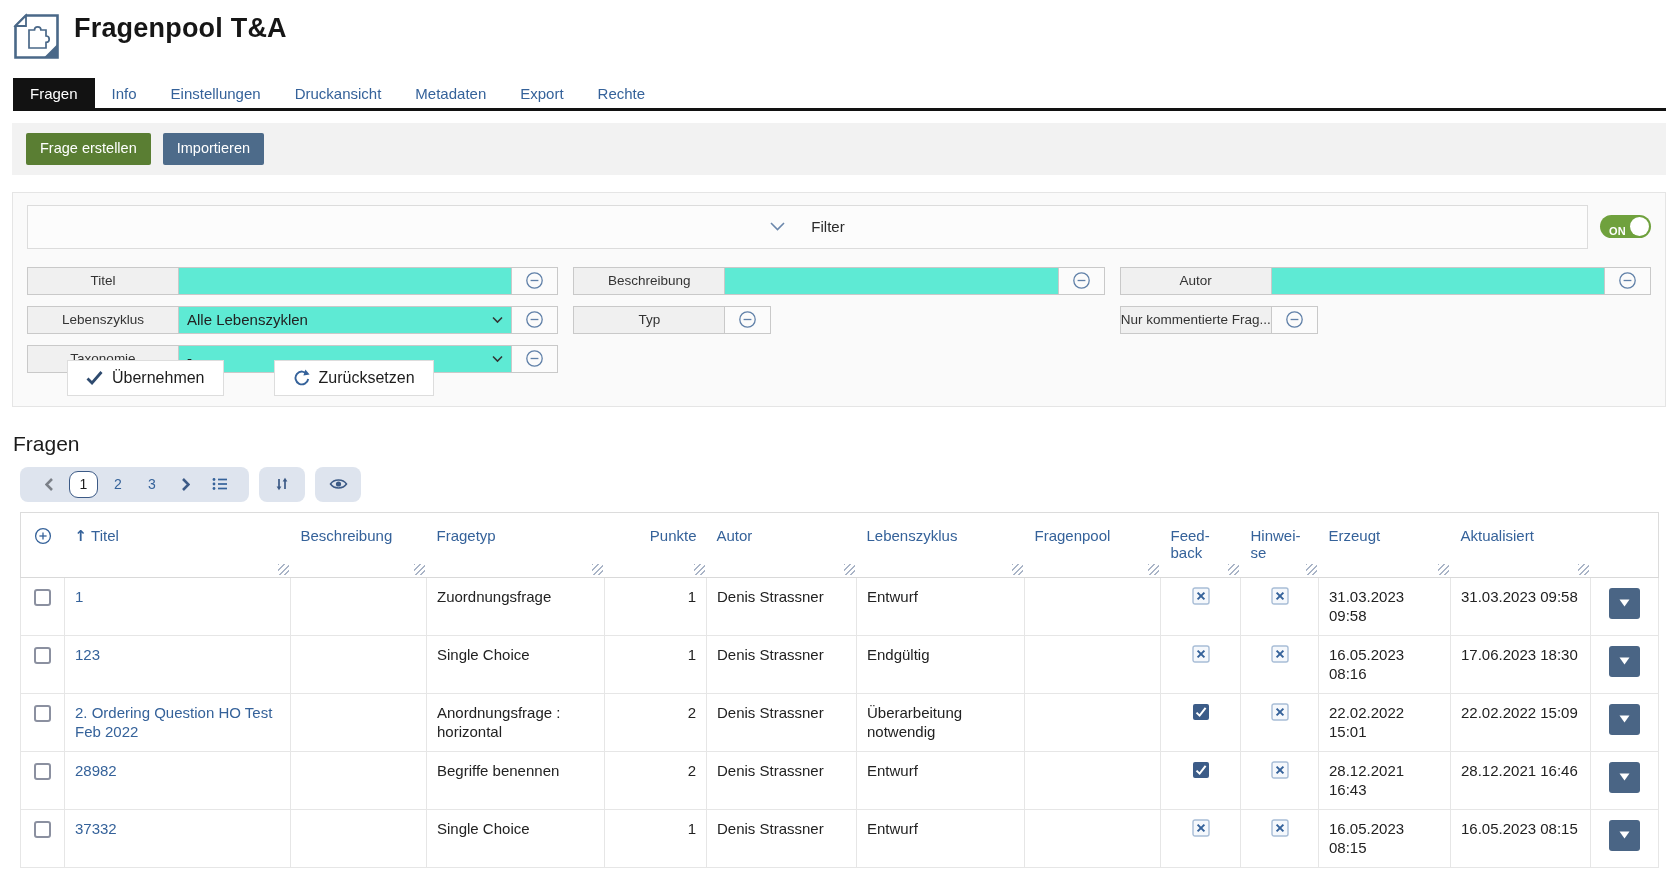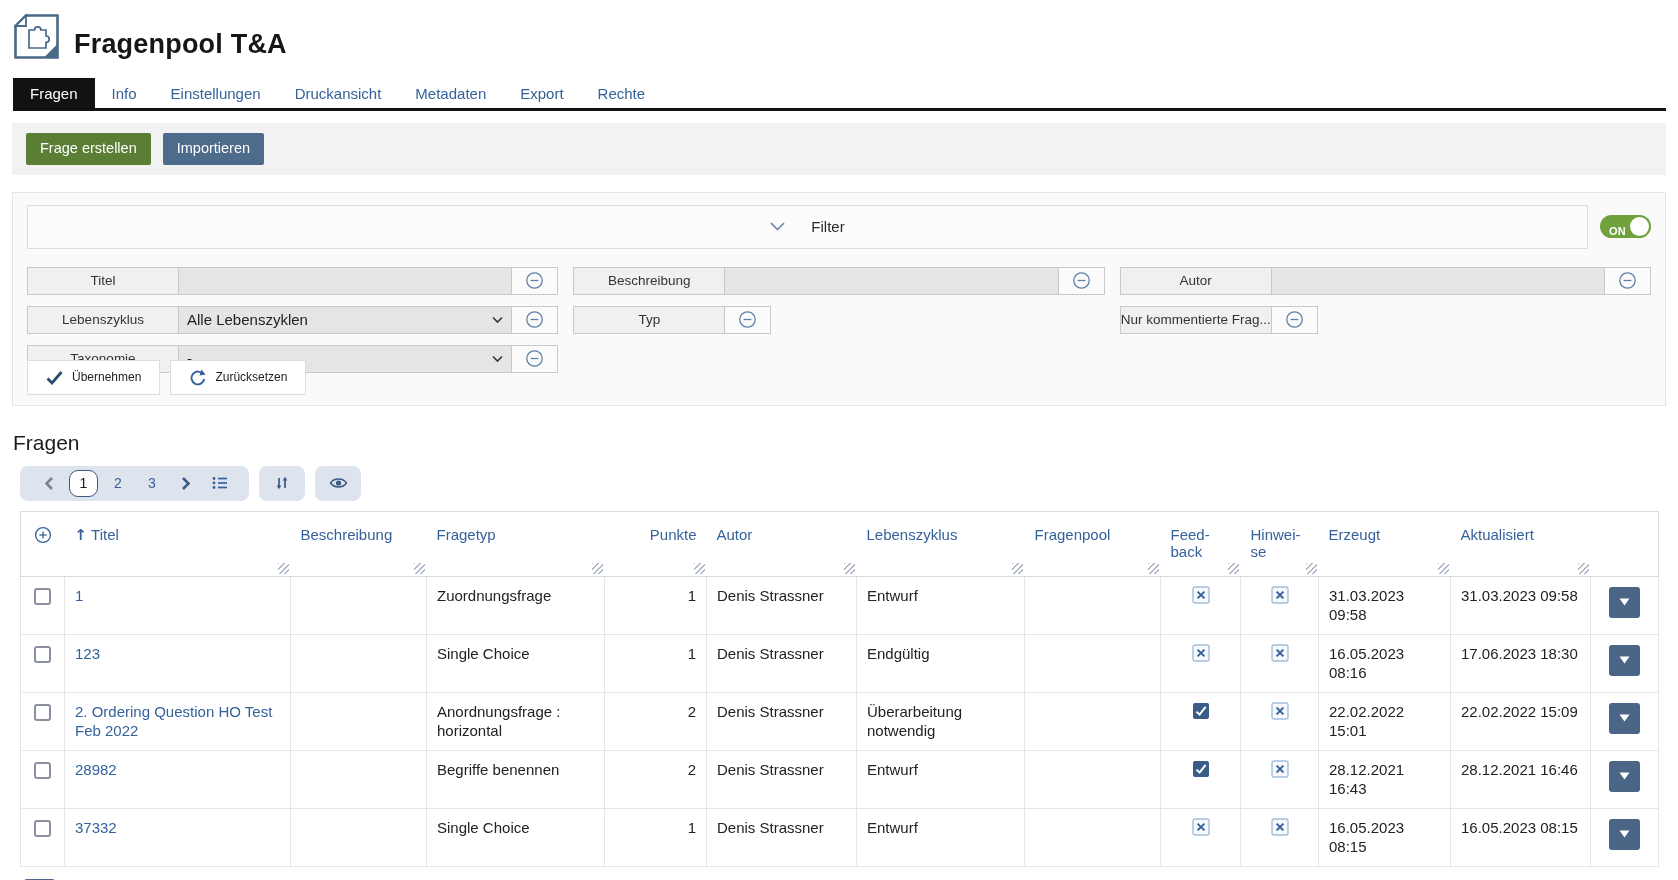--- a/index.html
+++ b/index.html
@@ -4,21 +4,21 @@
 <style>
   * { margin:0; padding:0; box-sizing:border-box; }
   html,body { background:#fff; }
   body {
     width:1678px; height:880px; overflow:hidden;
     font-family:"Liberation Sans","DejaVu Sans",sans-serif;
     color:#1d1d1d; font-size:15px;
   }
 
   
-  .app-header { display:flex; align-items:flex-end; gap:14px; padding:13px 0 10px 13px; }
+  .app-header { display:flex; align-items:flex-start; gap:14px; padding:13px 0 10px 13px; }
   .logo { width:47px; height:47px; flex:0 0 auto; }
   .app-title { font-size:27px; font-weight:bold; color:#161616; letter-spacing:.2px; }
 
   
   .tabbar { display:flex; margin:8px 12px 0 13px; border-bottom:3px solid var(--tab-active-bg,#121212); }
   .tab { padding:7px 17px 6px; font-size:15px; color:var(--link-blue,#35629a); cursor:pointer; }
   .tab.active { background:var(--tab-active-bg,#121212); color:#fff; }
 
   
   .toolbar { margin:12px 12px 0; background:#f2f2f2; padding:10px 14px; display:flex; gap:12px; }
@@ -36,31 +36,31 @@
   .toggle { width:51px; height:23px; border-radius:12px; background:var(--toggle-green,#6fa13d);
             display:inline-flex; align-items:center; cursor:pointer; position:relative; flex:0 0 auto; }
   .toggle-label { color:#fff; font-size:11px; font-weight:bold; margin-left:9px; letter-spacing:.3px;margin-top:8px; }
   .toggle-knob { position:absolute; right:2px; top:2px; width:19px; height:19px; border-radius:50%; background:#fff; }
 
   .filter-grid { display:grid; grid-template-columns:repeat(3,1fr); gap:11px 15px; padding:10px 14px 0; }
   .filter-field { display:flex; height:28px; }
   .ff-label { width:152px; flex:0 0 auto; background:#f0f0f0; border:1px solid #c9c9c9;
               display:flex; align-items:center; justify-content:center; font-size:13.5px; color:#333;
               overflow:hidden; white-space:nowrap; }
-  .ff-control { flex:1; position:relative; border:1px solid #c9c9c9; border-left:none; background:#e5e5e5; }
+  .ff-control { flex:1; position:relative; border:1px solid #c9c9c9; border-left:none; background:#5eead4; }
   .ff-control input { width:100%; height:100%; border:none; outline:none; padding:0 8px; font-size:15px;
                       font-family:inherit; background:transparent; color:#222; }
   .ff-control select { width:100%; height:100%; border:none; outline:none; padding:0 24px 0 8px; font-size:15px;
                        font-family:inherit; background:transparent; color:#222; appearance:none; -webkit-appearance:none; }
   .sel-chev { position:absolute; right:8px; top:50%; transform:translateY(-50%); pointer-events:none; }
   .ff-remove { width:46px; flex:0 0 auto; border:1px solid #c9c9c9; border-left:none; background:#fbfbfb;
                display:flex; align-items:center; justify-content:center; cursor:pointer; padding:0; }
   .filter-actions { display:flex; gap:10px; padding:0 14px; margin-top:-13px; position:relative; z-index:2; }
-  .btn-filter { background:#fff; border:1px solid #ddd; color:#1d1d1d; font-size:12px; font-family:inherit;
-                padding:8px 18px; display:inline-flex; align-items:center; gap:9px; cursor:pointer; }
+  .btn-filter { background:#fff; border:1px solid #ddd; color:#1d1d1d; font-size:16px; font-family:inherit;
+                padding:8px 18px; display:inline-flex; align-items:center; gap:9px; cursor:pointer;margin-left:40px; }
 
   
   .section-title { font-size:21px; font-weight:400; color:#1b1b1b; margin:25px 0 11px 13px; }
   .viewcontrols { display:flex; gap:10px; margin:0 0 10px 20px; align-items:center; }
   .pager { display:inline-flex; align-items:center; background:#dee4ee; border-radius:8px;
            height:35px; padding:0 12px; gap:0; }
   .pager .pg-item { min-width:34px; display:flex; align-items:center; justify-content:center;
                     color:var(--link-blue,#35629a); font-size:14px; cursor:pointer; height:35px; }
   .pg-num.current { background:#fff; border:1px solid #3c5a86; border-radius:9px; width:29px; min-width:29px;
                     height:27px; color:#1b1b1b; margin:0 3px; }

